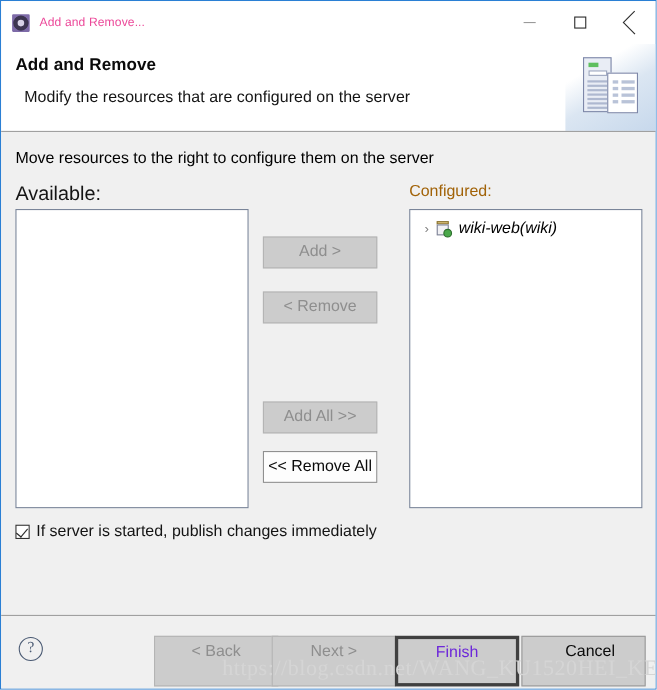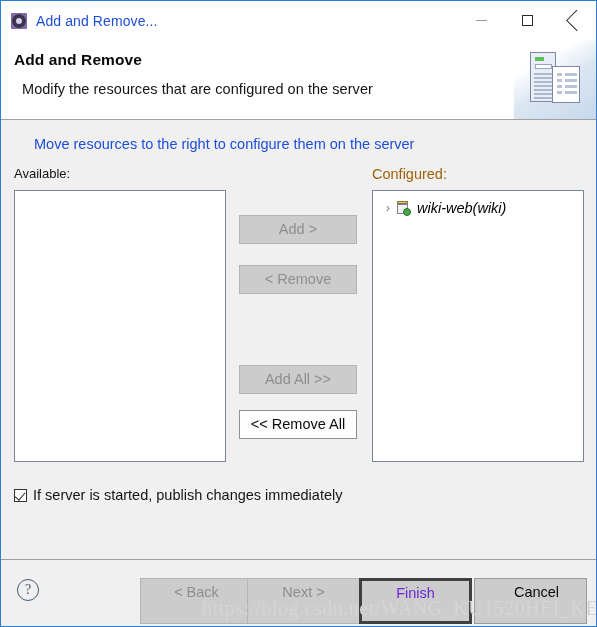--- a/index.html
+++ b/index.html
@@ -56,22 +56,22 @@
        1px 0 0 0 #3d3550;
   }
   .title-icon .gear-inner {
     position: absolute;
     left: 5px; top: 5px;
     width: 6px; height: 6px;
     border-radius: 50%;
     background: #d8d2e6;
   }
   .title-text {
-    font-size: 14px;
-    color: #1d4ed8;
+    font-size: 11px;
+    color: #ec4899;
     letter-spacing: 0.1px;
     white-space: nowrap;
   }
 
   .wincontrols {
     position: absolute;
     right: 0; top: 0;
     height: 39px;
     display: flex;
   }
@@ -201,27 +201,26 @@
     position: absolute;
     left: 0; top: 119px;
     width: 595px;
     height: 439px;
     background: #f0f0f0;
   }
   .instruction {
     position: absolute;
     left: 13px; top: 16px;
     font-size: 14.5px;
-    color: #1d4ed8;
-    margin-left: 20px;
+    color: #000000;
   }
   .label-available {
     position: absolute;
     left: 13px; top: 46px;
-    font-size: 13px;
+    font-size: 18px;
     color: #141414;
   }
   .label-configured {
     position: absolute;
     left: 371px; top: 46px;
     font-size: 14.5px;
     color: #a16207;
   }
 
   .listbox {
@@ -293,21 +292,21 @@
   .tree-label {
     font-size: 14.5px;
     font-style: italic;
     color: #000000;
   }
 
   
   .xfer-btn {
     position: absolute;
     left: 238px;
-    width: 118px;
+    width: 104px;
     height: 29px;
     box-sizing: border-box;
     font-family: "Liberation Sans", sans-serif;
     font-size: 14.5px;
     text-align: center;
     line-height: 27px;
     border: 1px solid #b4b4b4;
     background: #cccccc;
     color: #8e8e8e;
   }
@@ -315,21 +314,20 @@
     border: 1px solid #909090;
     background: #fdfdfd;
     color: #0a0a0a;
   }
 
   .checkbox-row {
     position: absolute;
     left: 13px; top: 355px;
     display: flex;
     align-items: center;
-    margin-top: 12px;
   }
   .checkbox {
     position: relative;
     width: 13px;
     height: 13px;
     box-sizing: border-box;
     border: 1px solid #333333;
     background: #ffffff;
     margin-right: 6px;
     flex: none;

